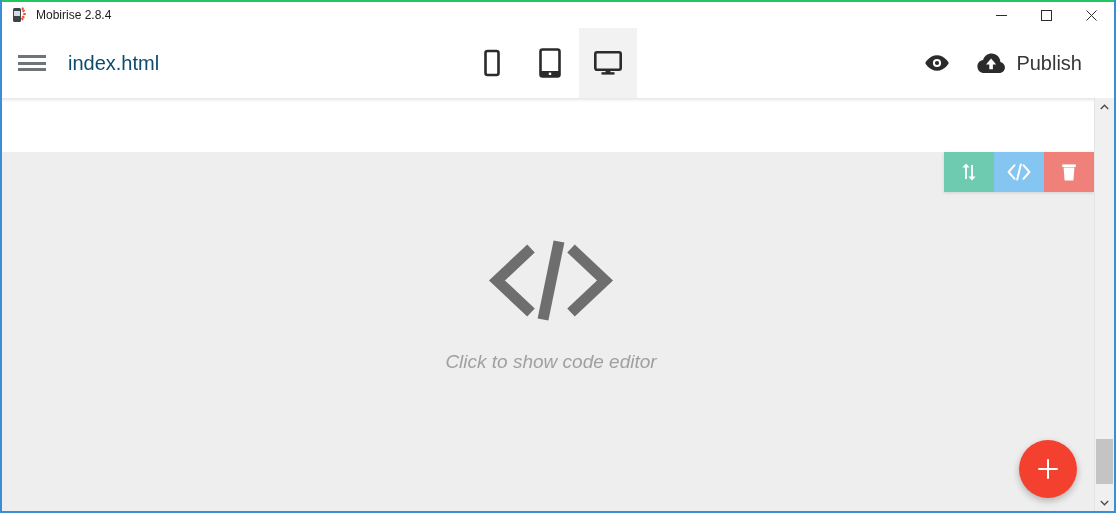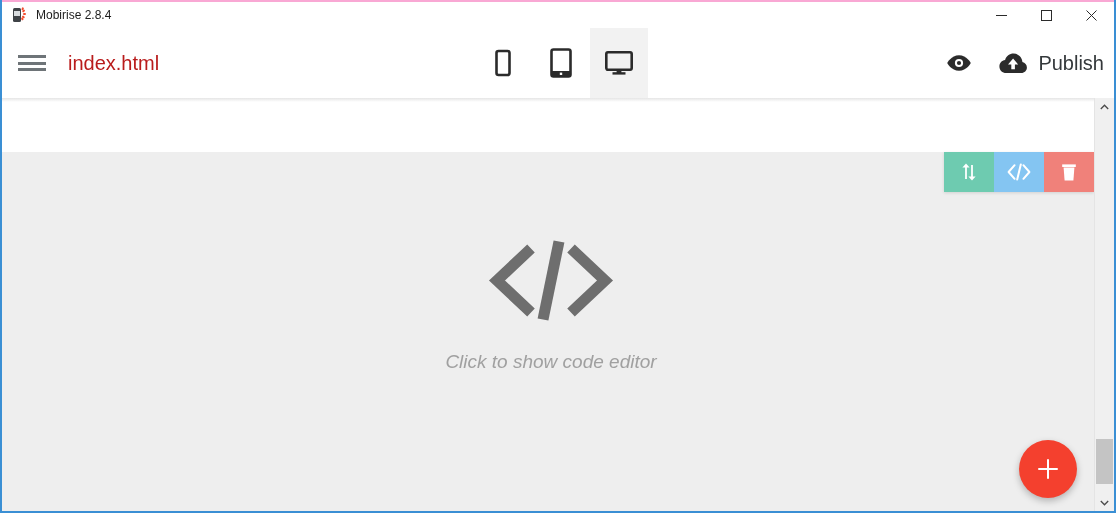--- a/index.html
+++ b/index.html
@@ -22,21 +22,21 @@
     background: #ffffff;
     overflow: hidden;
   }
 
   
   .titlebar {
     position: absolute;
     top: 0; left: 0; right: 0;
     height: 28px;
     background: #ffffff;
-    border-top: 2px solid #f9a8d4;
+    border-top: 2px solid #22c55e;
     box-sizing: border-box;
     display: flex;
     align-items: center;
   }
   .titlebar-left {
     display: flex;
     align-items: center;
     padding-left: 9px;
     flex: 1 1 auto;
     min-width: 0;
@@ -134,21 +134,21 @@
   }
   .hamburger span {
     display: block;
     height: 3px;
     background: #6e7478;
     border-radius: 0px;
   }
   .doc-title {
     margin-left: 22px;
     font-size: 20px;
-    color: #b91c1c;
+    color: #0c4a6e;
     white-space: nowrap;
   }
 
   .header-center {
     flex: 1 1 auto;
     display: flex;
     align-items: stretch;
     justify-content: center;
   }
   .device-btn {
@@ -165,21 +165,21 @@
     background: #f2f2f2;
   }
   .device-btn svg { display: block; }
 
   .header-right {
     width: 330px;
     flex: 0 0 auto;
     display: flex;
     align-items: center;
     justify-content: flex-end;
-    padding-right: 10px;
+    padding-right: 32px;
   }
   .eye-btn {
     display: flex;
     align-items: center;
     justify-content: center;
     width: 40px; height: 40px;
     cursor: pointer;
     margin-right: 20px;
   }
   .publish-btn {

